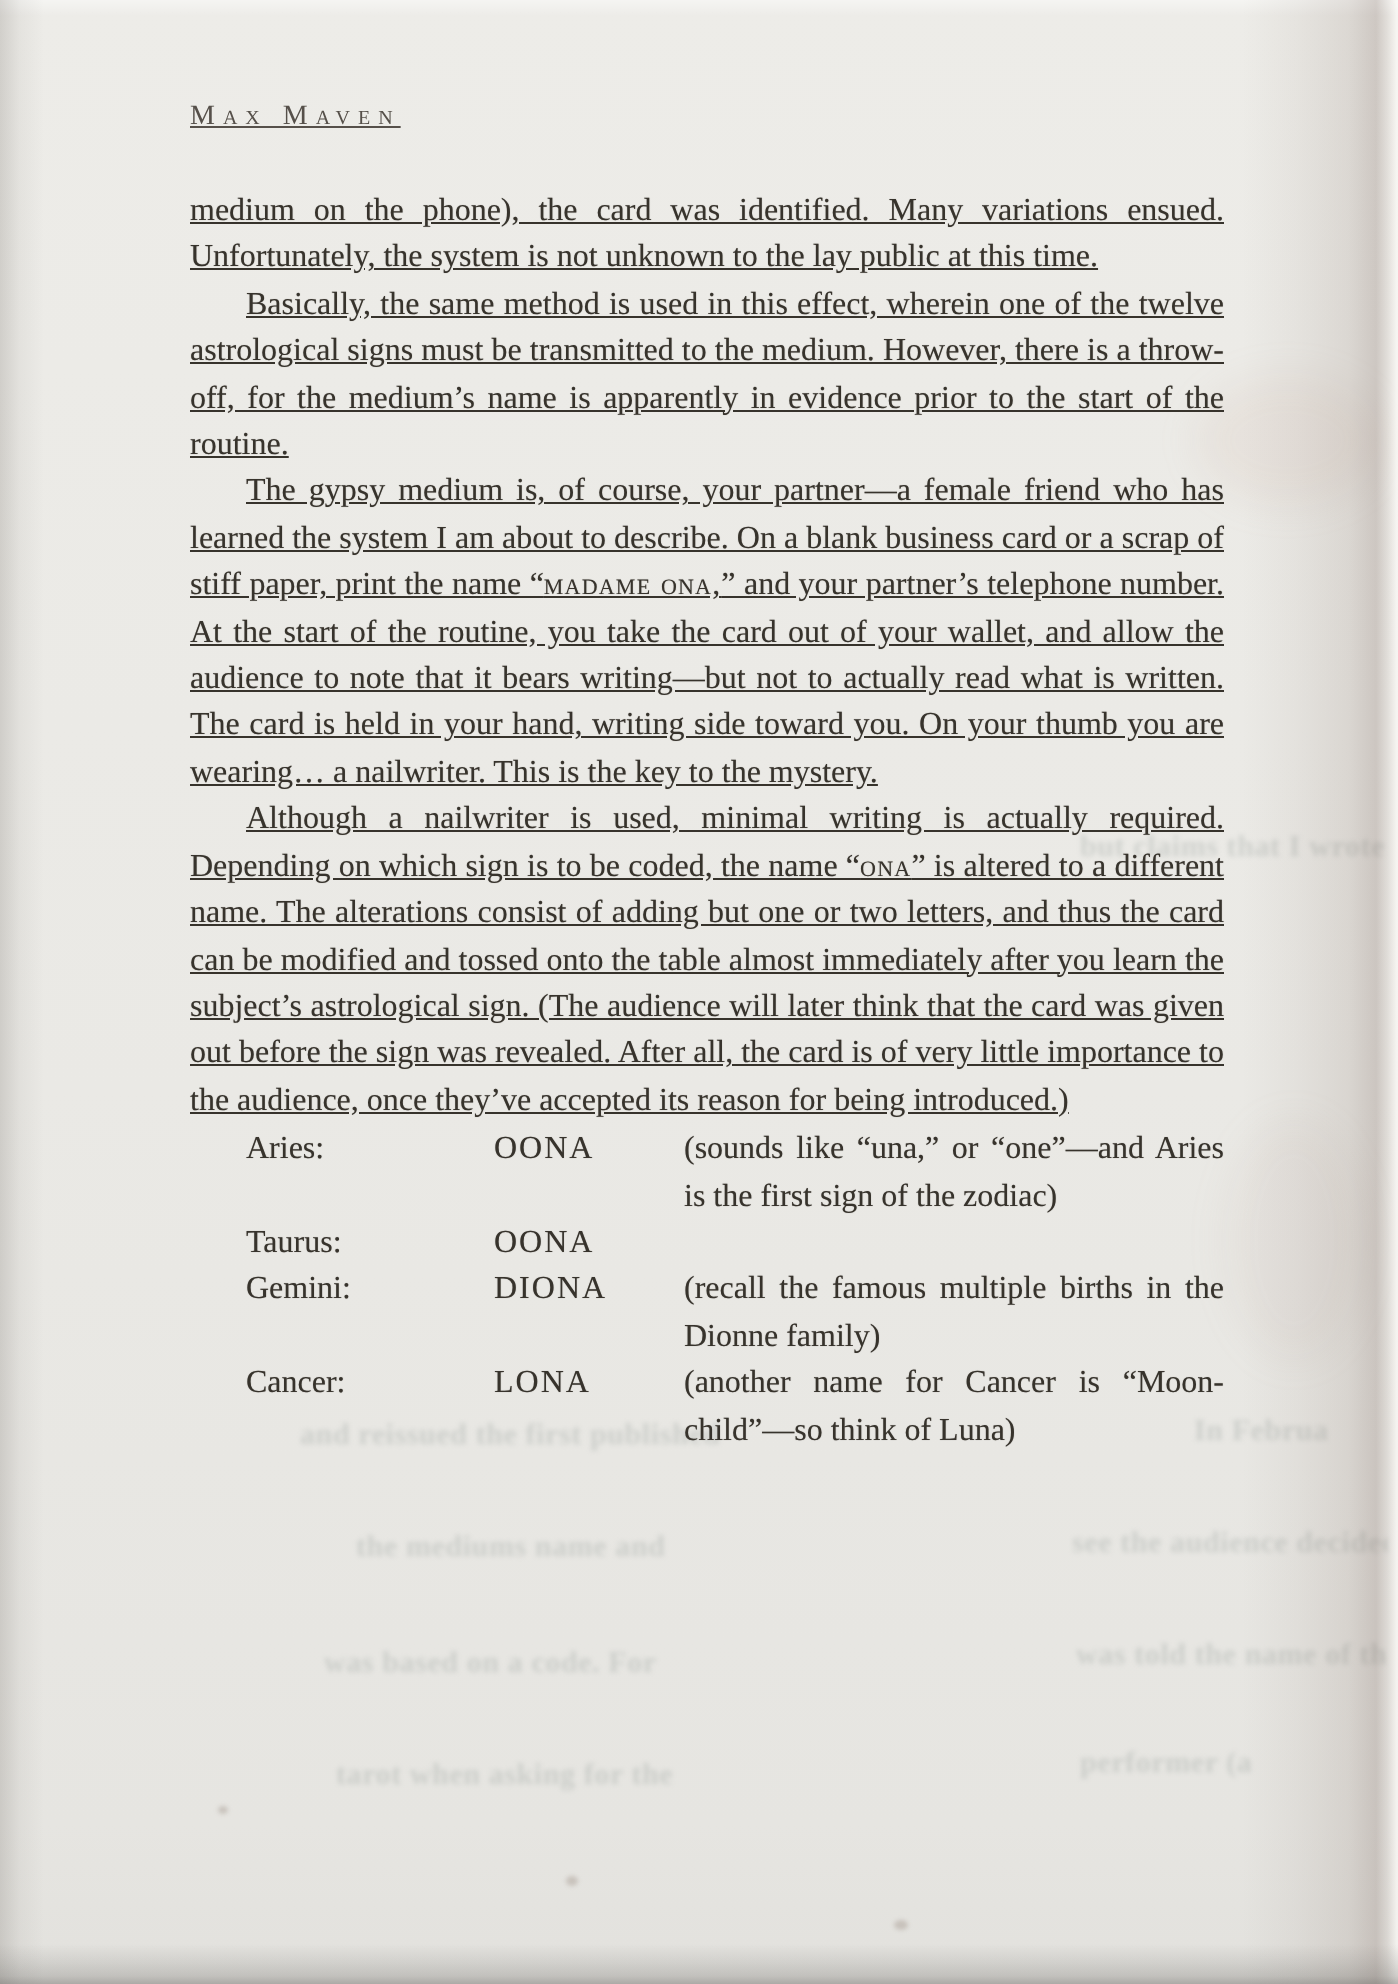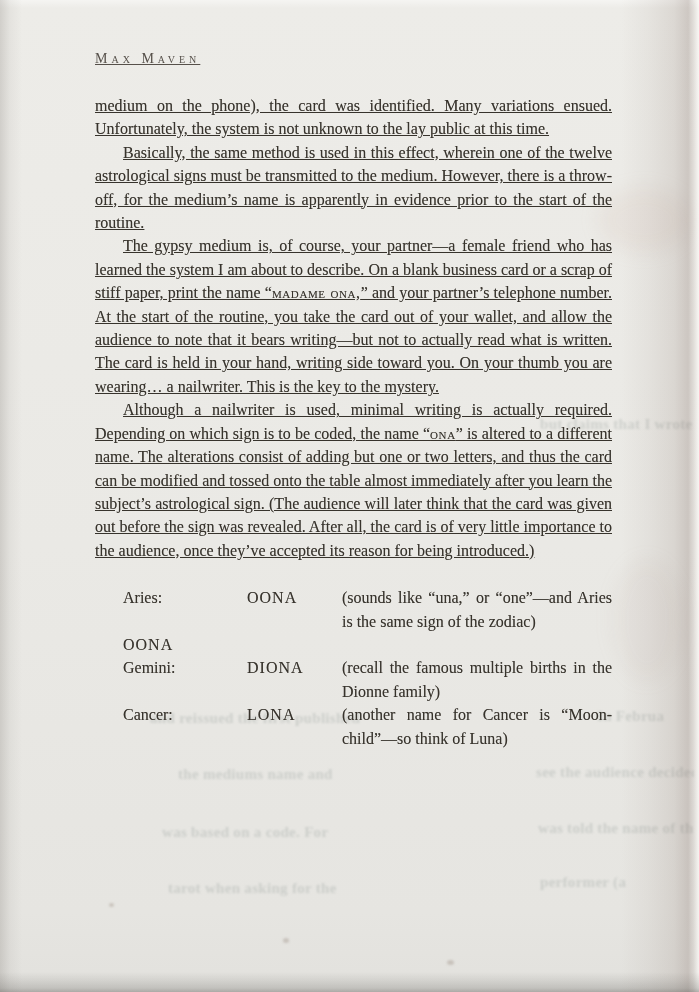--- a/index.html
+++ b/index.html
@@ -37,21 +37,21 @@
   .page-body{
     position:absolute;left:95px;top:94px;width:517px;z-index:3;
     font-size:16px;line-height:23.4px;color:#37332c;text-align:justify;
     text-shadow:0 0 0.5px rgba(55,51,44,0.4);
   }
   p.para{margin:0;padding:0;text-decoration:underline;}
   p.indent{text-indent:28px;}
   .sc{font-variant:small-caps;letter-spacing:0.6px;}
 
   
-  .code-table{margin-top:24px;}
+  .code-table{margin-top:1px;}
   .code-row{display:flex;padding-left:28px;}
   .col-sign{width:124px;flex:none;text-align:left;}
   .col-code{width:95px;flex:none;letter-spacing:1px;font-family:Liberation Serif, serif;}
   .col-mnemonic{flex:1;text-align:justify;}
 
   
   .bleed{
     position:absolute;z-index:2;pointer-events:none;
     font-weight:700;font-size:15px;line-height:20px;letter-spacing:0.3px;
     color:#99a19d;opacity:0.34;filter:blur(1.2px);
@@ -76,23 +76,24 @@
     <div id="paragraphs">
         <p class="para"><span>medium on the phone), the card was identified. Many variations ensued. Unfortunately, the system is not unknown to the lay public at this time.</span></p>
         <p class="para indent"><span>Basically, the same method is used in this effect, wherein one of the twelve astrological signs must be transmitted to the medium. However, there is a throw-off, for the medium’s name is apparently in evidence prior to the start of the routine.</span></p>
         <p class="para indent"><span>The gypsy medium is, of course, your partner—a female friend who has learned the system I am about to describe. On a blank busi­ness card or a scrap of stiff paper, print the name “</span><span class="sc">madame ona,</span><span>” and your partner’s telephone number. At the start of the routine, you take the card out of your wallet, and allow the audience to note that it bears writing—but not to actually read what is written. The card is held in your hand, writing side toward you. On your thumb you are wearing… a nailwriter. This is the key to the mystery.</span></p>
         <p class="para indent"><span>Although a nailwriter is used, minimal writing is actually required. Depending on which sign is to be coded, the name “</span><span class="sc">ona</span><span>” is altered to a different name. The alterations consist of adding but one or two letters, and thus the card can be modified and tossed onto the table almost immediately after you learn the subject’s astrological sign. (The audience will later think that the card was given out before the sign was revealed. After all, the card is of very little importance to the audience, once they’ve accepted its reason for being introduced.)</span></p>
       </div>
     <div class="code-table" id="code-table">
         <div class="code-row">
           <div class="col-sign">Aries:</div>
           <div class="col-code">OONA</div>
-          <div class="col-mnemonic">(sounds like “una,” or “one”—and Aries is the same sign of the zodiac)</div>
+          <div class="col-mnemonic">(sounds like “una,” or “one”—and Aries is the first sign of the zodiac)</div>
         </div>
         <div class="code-row">
+          <div class="col-sign">Taurus:</div>
           <div class="col-code">OONA</div>
         </div>
         <div class="code-row">
           <div class="col-sign">Gemini:</div>
           <div class="col-code">DIONA</div>
           <div class="col-mnemonic">(recall the famous multiple births in the Dionne family)</div>
         </div>
         <div class="code-row">
           <div class="col-sign">Cancer:</div>
           <div class="col-code">LONA</div>

